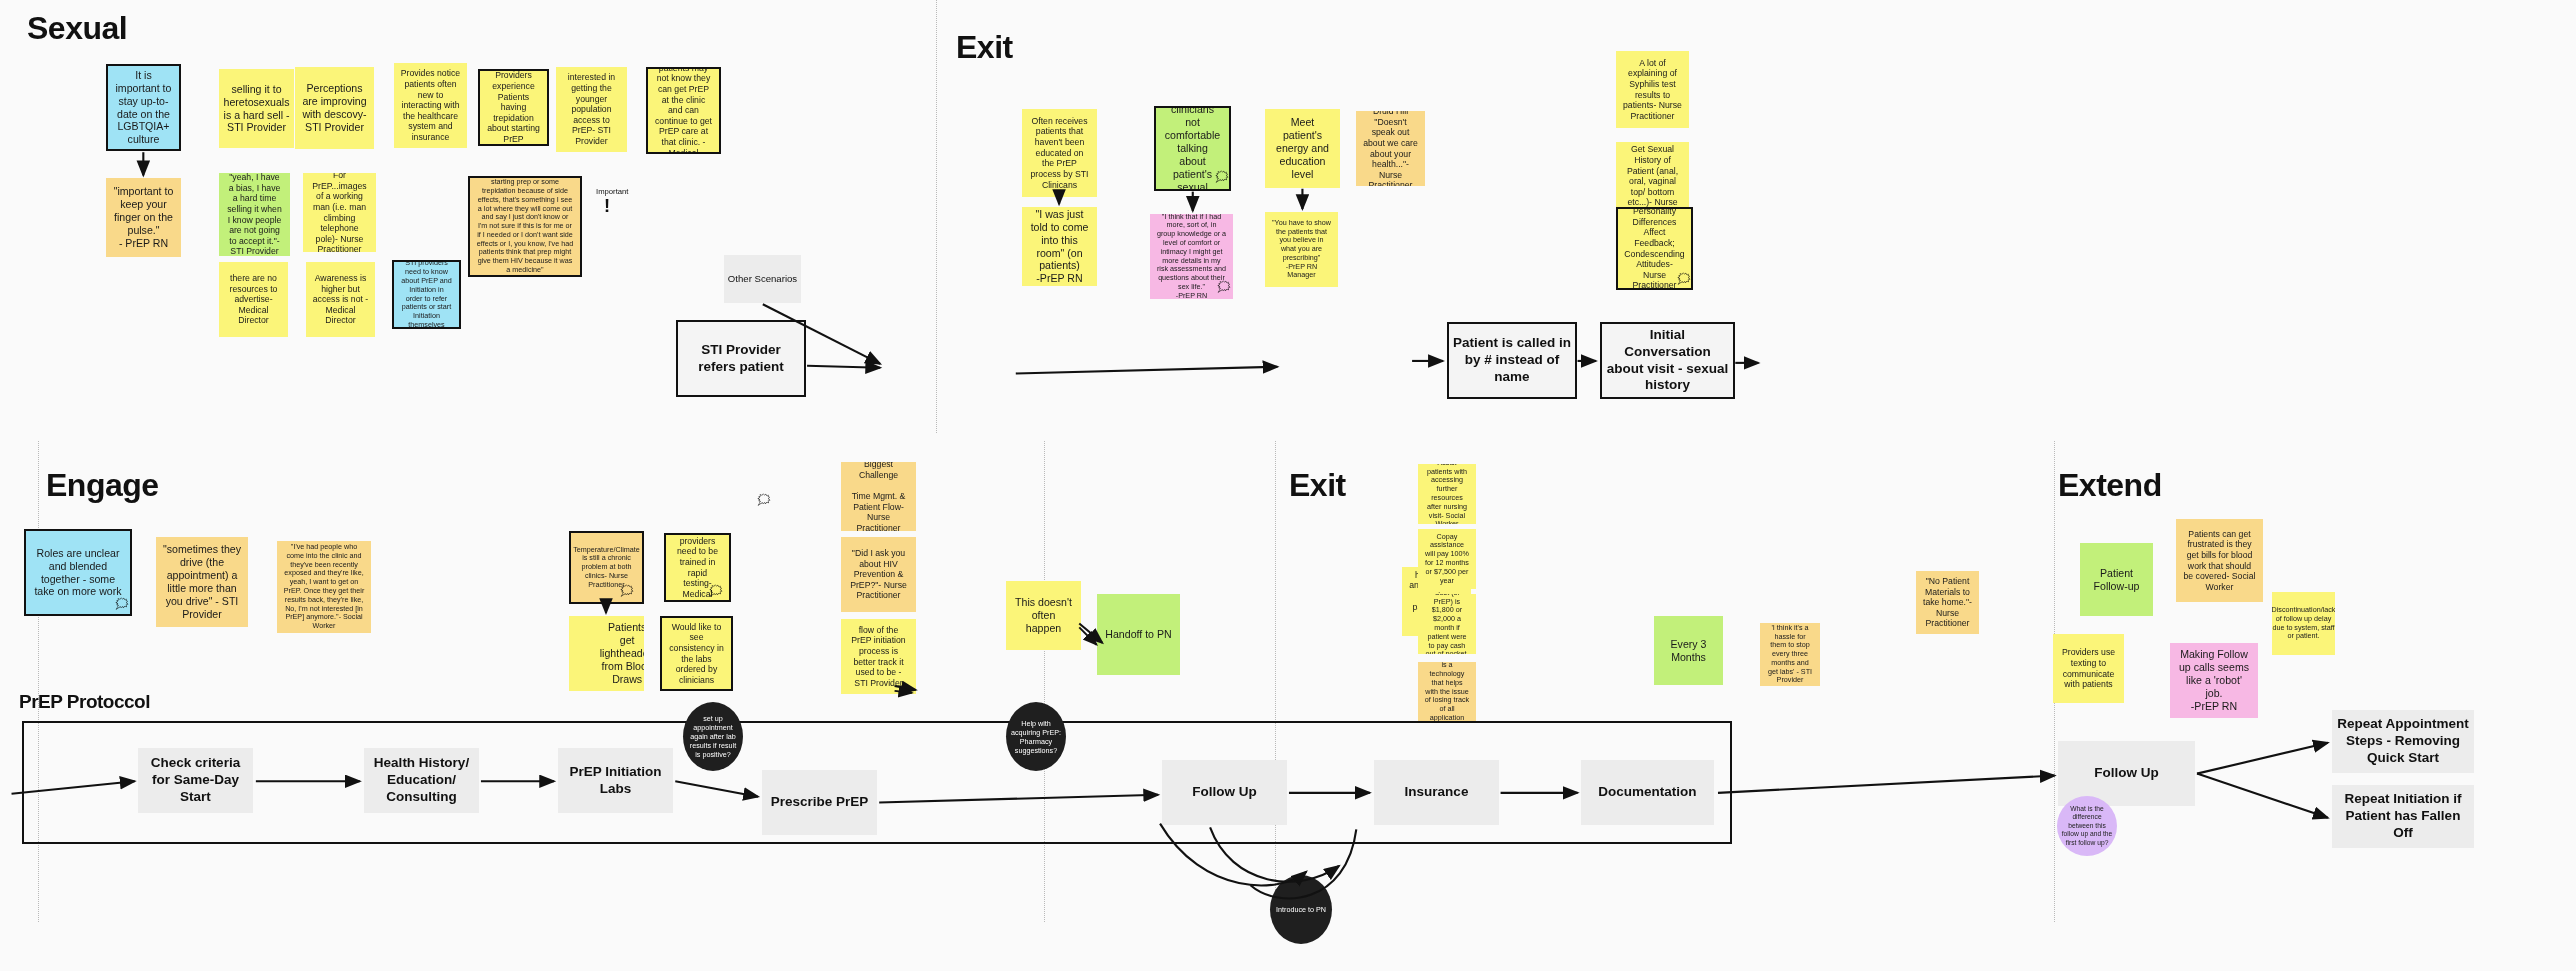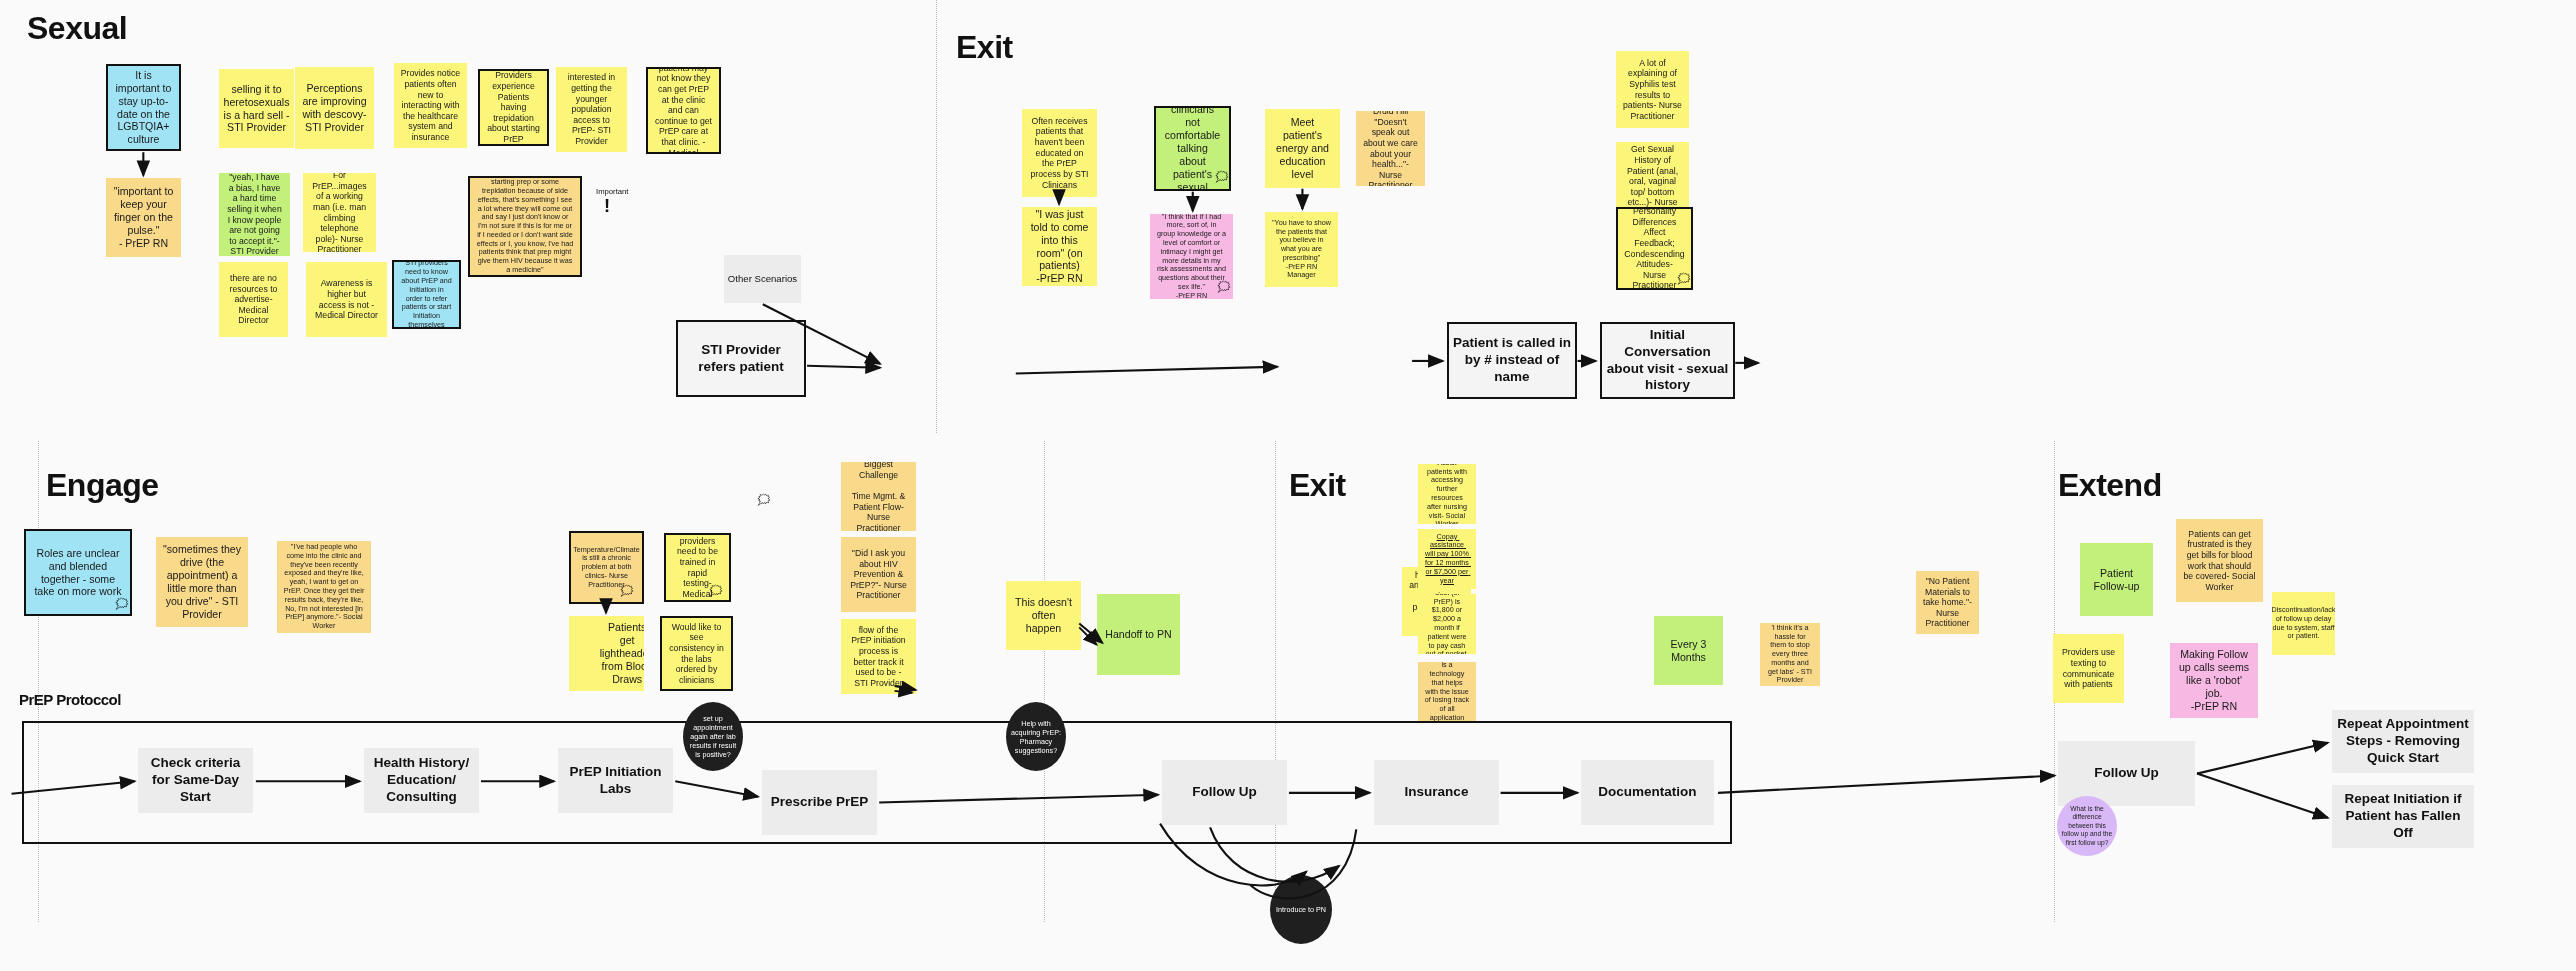--- a/index.html
+++ b/index.html
@@ -15,21 +15,21 @@
 
   
   .sec-title{
     position:absolute;
     font-weight:bold;
     color:#111;
     letter-spacing:-0.5px;
     white-space:nowrap;
   }
   .sec-title.big{font-size:32px;}
-  .sec-title.small{font-size:15px;}
+  .sec-title.small{font-size:19px;}
 
   
   .vdiv{
     position:absolute;
     width:0;
     border-left:1.9px dotted #b9b9b9;
   }
 
   
   .note{
@@ -161,21 +161,21 @@
   <div class="note n-yellow outlined fs-s" style="left:646px;top:67px;width:75px;height:87px;">prospective patients may not know they can get PrEP at the clinic and can continue to get PrEP care at that clinic. - Medical Director</div>
 
   <div class="note n-orange fs-m" style="left:106px;top:178px;width:75px;height:79px;">"important to keep your finger on the pulse."
 - PrEP RN</div>
   <div class="note n-green fs-s" style="left:219px;top:173px;width:71px;height:83px;">"yeah, I have a bias, I have a hard time selling it when I know people are not going to accept it."- STI Provider</div>
   <div class="note n-yellow fs-s" style="left:303px;top:173px;width:73px;height:79px;">For PrEP...images of a working man (i.e. man climbing telephone pole)- Nurse Practitioner</div>
   <div class="note n-orange outlined fs-xs" style="left:468px;top:176px;width:114px;height:101px;">" Usually it's more fear about starting prep or some trepidation because of side effects, that's something I see a lot where they will come out and say I just don't know or I'm not sure if this is for me or if I needed or I don't want side effects or I, you know, I've had patients think that prep might give them HIV because it was a medicine"
 - PrEP RN</div>
 
   <div class="note n-yellow fs-s" style="left:219px;top:262px;width:69px;height:75px;">there are no resources to advertise- Medical Director</div>
-  <div class="note n-yellow fs-s" style="left:306px;top:262px;width:81px;height:75px;">Awareness is higher but access is not - Medical Director</div>
+  <div class="note n-yellow fs-s" style="left:306px;top:262px;width:69px;height:75px;">Awareness is higher but access is not - Medical Director</div>
   <div class="note n-blue outlined fs-xs" style="left:392px;top:260px;width:69px;height:69px;">STI providers need to know about PrEP and Initiation in order to refer patients or start Initiation themselves</div>
 
   <div class="important-label" style="left:596px;top:187px;">Important</div>
   <div class="important-bang" style="left:604px;top:197px;">!</div>
 
   <div class="note n-yellow fs-s" style="left:1022px;top:109px;width:75px;height:88px;">Often receives patients that haven't been educated on the PrEP process by STI Clinicans</div>
   <div class="note n-green outlined fs-m" style="left:1154px;top:106px;width:77px;height:85px;">Some clinicians not comfortable talking about patient's sexual history</div>
   <div class="note n-yellow fs-m" style="left:1265px;top:109px;width:75px;height:79px;">Meet patient's energy and education level</div>
   <div class="note n-orange fs-s" style="left:1356px;top:111px;width:69px;height:75px;">Druid Hill "Doesn't speak out about we care about your health..."- Nurse Practitioner</div>
   <div class="note n-yellow fs-s" style="left:1616px;top:51px;width:73px;height:77px;">A lot of explaining of Syphilis test results to patients- Nurse Practitioner</div>
@@ -204,21 +204,21 @@
   <div class="note n-orange fs-s" style="left:841px;top:462px;width:75px;height:69px;">Biggest Challenge
 
 Time Mgmt. &amp; Patient Flow- Nurse Practitioner</div>
   <div class="note n-orange fs-s" style="left:841px;top:537px;width:75px;height:75px;">"Did I ask you about HIV Prevention &amp; PrEP?"- Nurse Practitioner</div>
   <div class="note n-yellow fs-s" style="left:841px;top:619px;width:75px;height:75px;">flow of the PrEP initiation process is better track it used to be - STI Provider</div>
   <div class="note n-yellow fs-m" style="left:1006px;top:581px;width:75px;height:69px;">This doesn't often happen</div>
   <div class="note n-green fs-m" style="left:1097px;top:594px;width:83px;height:81px;">Handoff to PN</div>
 
   <div class="note n-yellow fs-s" style="left:1402px;top:567px;width:69px;height:69px;">navigating health care and insurance requires patient to be want it- Medical Director</div>
   <div class="note n-yellow fs-xs" style="left:1418px;top:464px;width:58px;height:60px;">Assist patients with accessing further resources after nursing visit- Social Worker</div>
-  <div class="note n-yellow fs-xs" style="left:1418px;top:529px;width:58px;height:60px;text-decoration:underline;">Copay assistance will pay 100% for 12 months or $7,500 per year</div>
+  <div class="note n-yellow fs-xs" style="left:1418px;top:529px;width:58px;height:60px;">Copay assistance will pay 100% for 12 months or $7,500 per year</div>
   <div class="note n-yellow fs-xs" style="left:1418px;top:594px;width:58px;height:60px;">Cost (of PrEP) is $1,800 or $2,000 a month if patient were to pay cash out of pocket.</div>
   <div class="note n-orange fs-xs" style="left:1418px;top:662px;width:58px;height:60px;">What could be changed is a technology that helps with the issue of losing track of all application extensions- Social Worker</div>
   <div class="note n-green fs-m" style="left:1654px;top:616px;width:69px;height:69px;">Every 3 Months</div>
   <div class="note n-orange fs-xs" style="left:1760px;top:623px;width:60px;height:63px;">'I think it's a hassle for them to stop every three months and get labs' - STI Provider</div>
   <div class="note n-orange fs-s" style="left:1916px;top:571px;width:63px;height:63px;">"No Patient Materials to take home."- Nurse Practitioner</div>
 
   <div class="note n-green fs-m" style="left:2080px;top:543px;width:73px;height:73px;">Patient Follow-up</div>
   <div class="note n-orange fs-s" style="left:2176px;top:519px;width:87px;height:83px;">Patients can get frustrated is they get bills for blood work that should be covered- Social Worker</div>
   <div class="note n-yellow fs-xs" style="left:2272px;top:592px;width:63px;height:63px;">Discontinuation/lack of follow up delay due to system, staff or patient.</div>
   <div class="note n-yellow fs-s" style="left:2053px;top:634px;width:71px;height:69px;">Providers use texting to communicate with patients</div>

